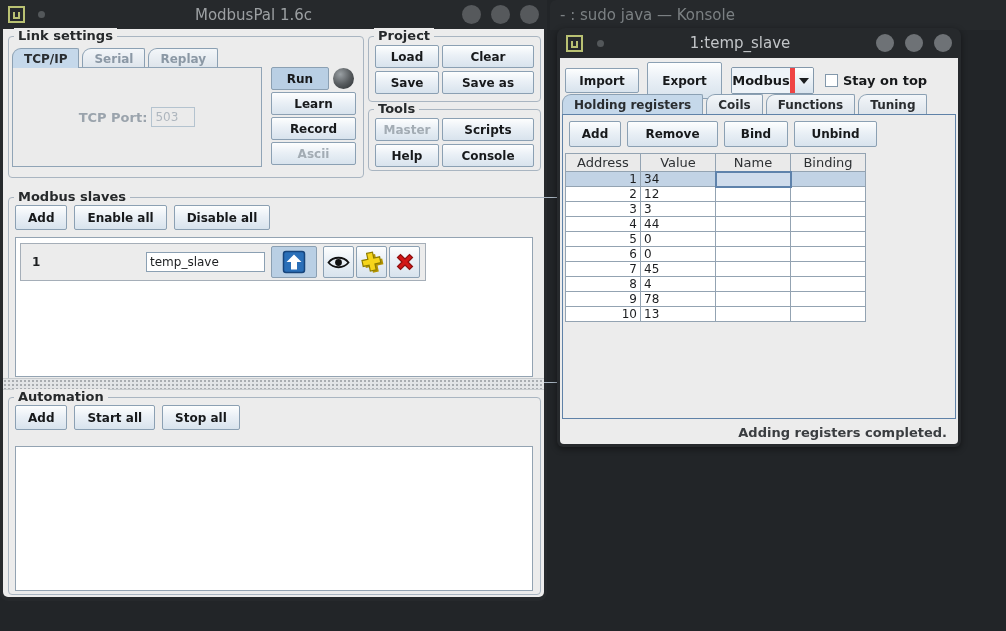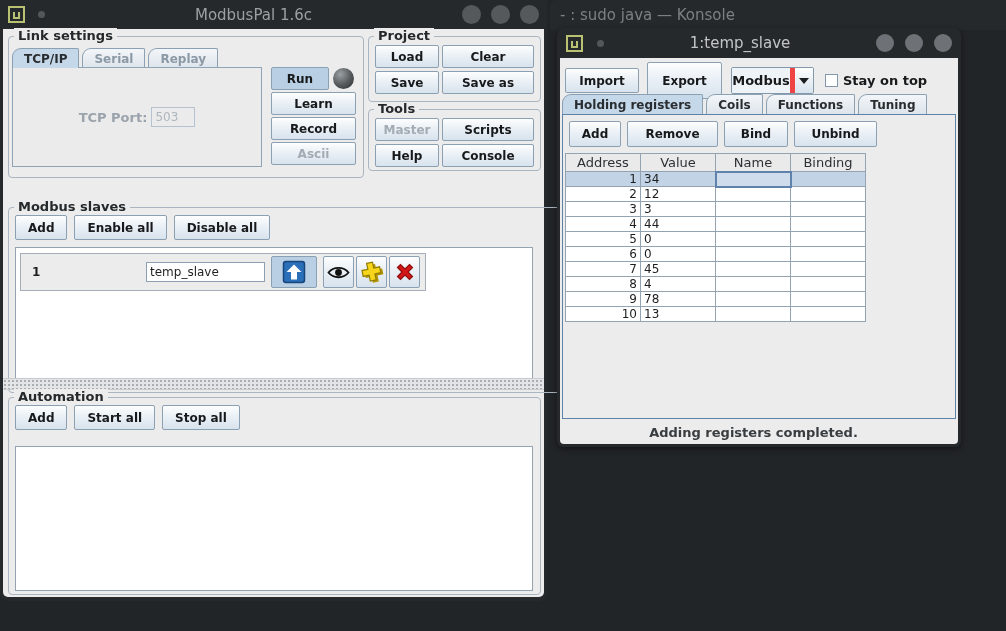--- a/index.html
+++ b/index.html
@@ -54,21 +54,21 @@
   .led { width:21px; height:21px; border-radius:50%;
          background:radial-gradient(circle at 35% 30%, #9aa0a4, #595d60 50%, #323639 90%); }
 
   
   #g-project { left:365px; top:7px; width:173px; height:66px; }
   #g-tools   { left:365px; top:80px; width:173px; height:62px; }
   .grid2 { position:absolute; left:6px; top:8px; display:grid; grid-template-columns:64px 92px; gap:3px; }
   .grid2 .jbtn { height:23px; }
 
   
-  #g-slaves { left:5px; top:178px; width:632px; height:186px; }
+  #g-slaves { left:5px; top:168px; width:632px; height:186px; }
   .btnrow { position:absolute; left:6px; top:7px; display:flex; gap:7px; }
   .btnrow .jbtn { height:25px; padding:0 12px; }
   #slave-list { position:absolute; left:6px; top:39px; width:518px; height:140px; background:#fff; border:1px solid #93a3b2; }
   #slave-panel { position:absolute; left:4px; top:5px; width:406px; height:38px; background:#ececec; border:1px solid #a5aeb8;
                  display:flex; align-items:center; }
   #slave-id { position:absolute; left:11px; font-weight:bold; font-size:12px; color:#1c1e20; }
   #slave-name { position:absolute; left:125px; width:119px; height:20px; }
   .iconbtn { position:absolute; height:32px; top:2px; }
   #slave-toggle { left:250px; width:46px; }
   #slave-eye { left:302px; width:31px; }
@@ -118,21 +118,21 @@
   #regtable { position:absolute; left:2px; top:38px; border-collapse:collapse; table-layout:fixed; }
   #regtable th { width:75px; height:18px; border:1px solid #93a3b2; background:#eaeaea;
                  font-weight:normal; font-size:13px; color:#2e3134; }
   #regtable td { width:75px; height:15px; border:1px solid #93a3b2; background:#fff;
                  font-size:12px; color:#1c1e20; padding:0 3px; overflow:hidden; }
   #regtable td.address { text-align:right; }
   #regtable tr.sel td { background:#c2d3e5; }
   #regtable tr.sel td.focus { border:2px solid #5e82ab; background:#cfdcec; }
 
   #sw-status { position:absolute; left:0; top:363px; width:398px; height:23px;
-               display:flex; align-items:center; justify-content:center; padding-right:11px;
+               display:flex; align-items:center; justify-content:flex-end; padding-right:11px;
                font-weight:bold; font-size:13px; color:#3a3d40; }
 </style>
 </head>
 <body>
 
 <div id="konsole">
   <span class="ktitle">- : sudo java — Konsole</span>
 </div>
 
 <div id="mp" class="window">

